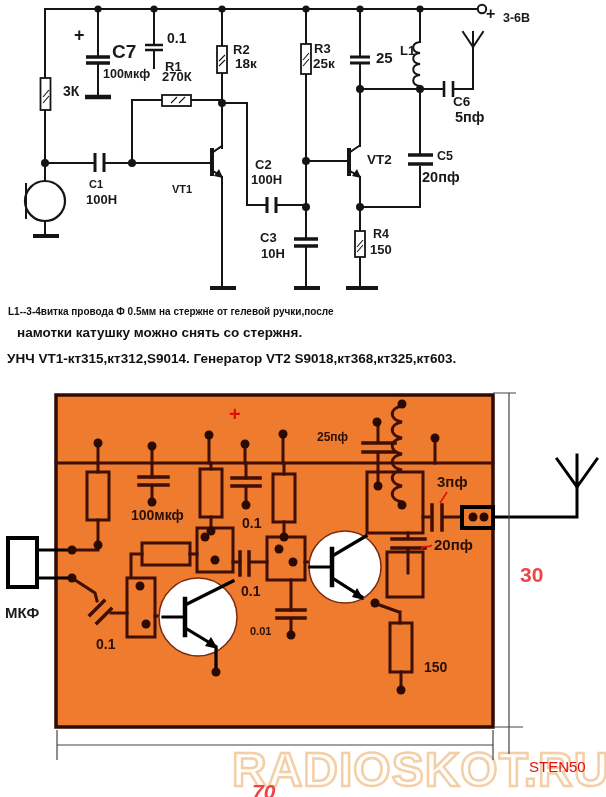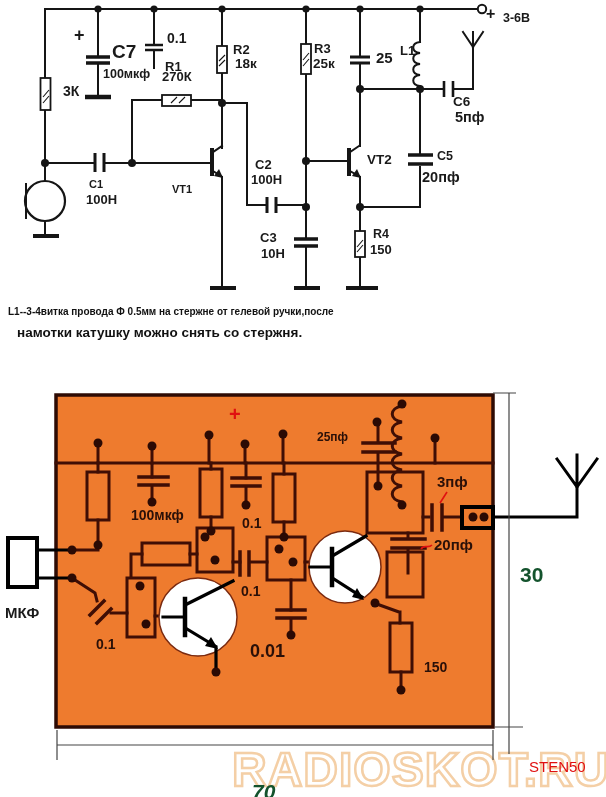--- a/index.html
+++ b/index.html
@@ -7,21 +7,21 @@
     position:relative;width:606px;height:797px;background:#ffffff;
     overflow:hidden;font-family:"Liberation Sans",sans-serif;
   }
   .stage svg{position:absolute;left:0;top:0;z-index:2;}
   .lbl{
     position:absolute;z-index:3;font-weight:bold;color:#1a1a1a;
     white-space:nowrap;line-height:1.05;
   }
   .note{position:absolute;z-index:3;font-weight:bold;color:#111;white-space:nowrap;}
   .pcbl{color:#2a1008;}
-  .navy{color:#14532d;}
+  .navy{color:#ef4444;}
   .red{color:#e01010;}
   .ital{font-style:italic;margin-top:25px;}
   .watermark{
     position:absolute;left:232px;top:742px;z-index:1;
     font-weight:bold;font-size:48px;letter-spacing:1px;white-space:nowrap;
     color:#ffffff;-webkit-text-stroke:2.5px #f4cfa6;
     text-shadow:0 0 1px #f4cfa6;
   }
   .author{position:absolute;left:529px;top:758px;z-index:4;font-weight:normal;font-size:15px;}
 </style>
@@ -262,29 +262,30 @@
   <div class="lbl" style="left:422px;top:170px;font-size:14.5px">20пф</div>
   <div class="lbl" style="left:453px;top:95px;font-size:13.5px">C6</div>
   <div class="lbl" style="left:455px;top:110px;font-size:14.5px">5пф</div>
   <div class="lbl" style="left:373px;top:228px;font-size:12.5px">R4</div>
   <div class="lbl" style="left:370px;top:243px;font-size:13px">150</div>
   <div class="lbl" style="left:486px;top:6px;font-size:16px">+</div>
   <div class="lbl" style="left:503px;top:12px;font-size:12.5px">3-6В</div>
 
   <div class="note" style="left:8px;top:306px;font-size:10px">L1--3-4витка провода Ф 0.5мм на стержне от гелевой ручки,после</div>
   <div class="note" style="left:17px;top:325px;font-size:13.5px">намотки катушку можно снять со стержня.</div>
+  <div class="note" style="left:7px;top:351px;font-size:13.5px">УНЧ VT1-кт315,кт312,S9014. Генератор  VT2 S9018,кт368,кт325,кт603.</div>
 
   <div class="lbl red" style="left:229px;top:404px;font-size:20px">+</div>
   <div class="lbl pcbl" style="left:131px;top:508px;font-size:14px">100мкф</div>
   <div class="lbl pcbl" style="left:242px;top:516px;font-size:14px">0.1</div>
   <div class="lbl pcbl" style="left:317px;top:431px;font-size:12px">25пф</div>
   <div class="lbl" style="left:5px;top:605px;font-size:15px">МКФ</div>
   <div class="lbl pcbl" style="left:96px;top:637px;font-size:14px">0.1</div>
   <div class="lbl pcbl" style="left:241px;top:584px;font-size:14px">0.1</div>
-  <div class="lbl pcbl" style="left:250px;top:642px;font-size:18px">0.01</div>
+  <div class="lbl pcbl" style="left:250px;top:626px;font-size:11px">0.01</div>
   <div class="lbl pcbl" style="left:437px;top:474px;font-size:15px">3пф</div>
   <div class="lbl pcbl" style="left:434px;top:537px;font-size:15px">20пф</div>
   <div class="lbl pcbl" style="left:424px;top:660px;font-size:14px">150</div>
   <div class="lbl navy" style="left:520px;top:564px;font-size:21px">30</div>
   <div class="lbl navy ital" style="left:252px;top:756px;font-size:21px">70</div>
 
   <div class="author red">STEN50</div>
 </div>
 
 </body></html>

